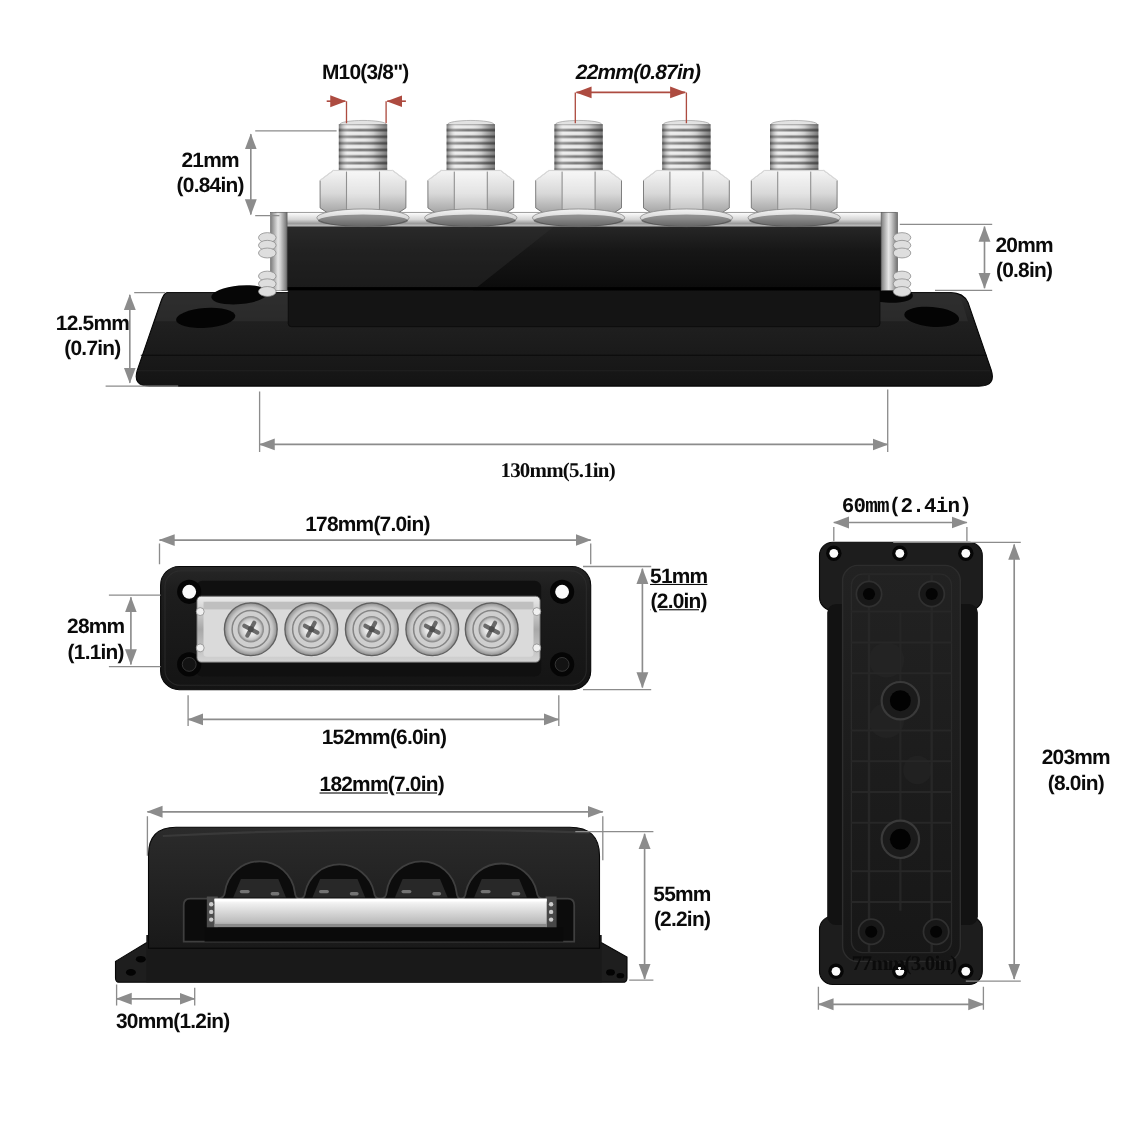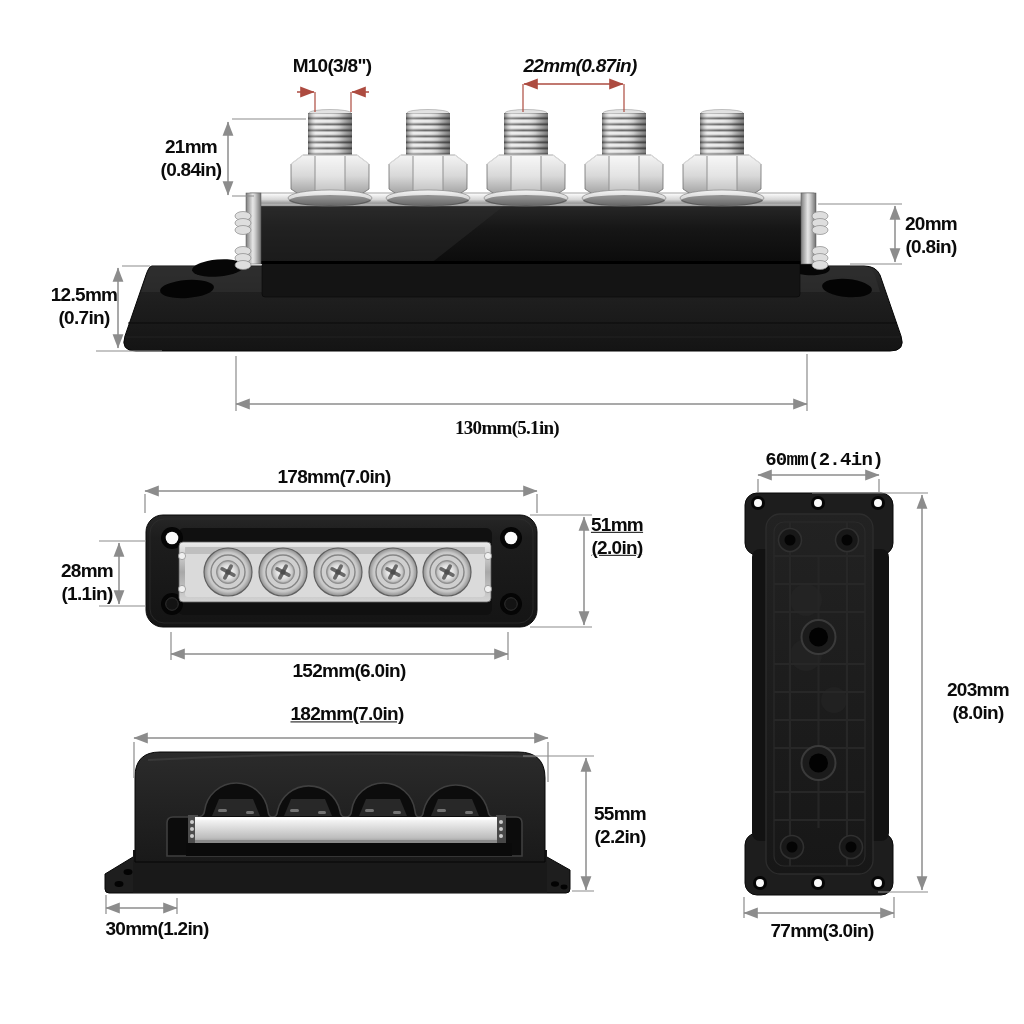--- a/index.html
+++ b/index.html
@@ -338,15 +338,15 @@
   <div class="dim-label" style="left:349px;top:671px;">152mm(6.0in)</div>
 
   <div class="dim-label" style="left:347px;top:714px;text-decoration:underline;">182mm(7.0in)</div>
   <div class="dim-label" style="left:620px;top:825px;">55mm
 (2.2in)</div>
   <div class="dim-label" style="left:157px;top:929px;">30mm(1.2in)</div>
 
   <div class="dim-label" style="left:824px;top:461px;font-family:Liberation Mono, monospace;">60mm(2.4in)</div>
   <div class="dim-label" style="left:961px;top:701px;margin-left:17px;">203mm
 (8.0in)</div>
-  <div class="dim-label" style="left:822px;top:931px;">77mm(3.0in)</div>
+  <div class="dim-label" style="left:822px;top:876px;font-family:Liberation Serif, serif;">77mm(3.0in)</div>
 
 </div>
 
 </body></html>

